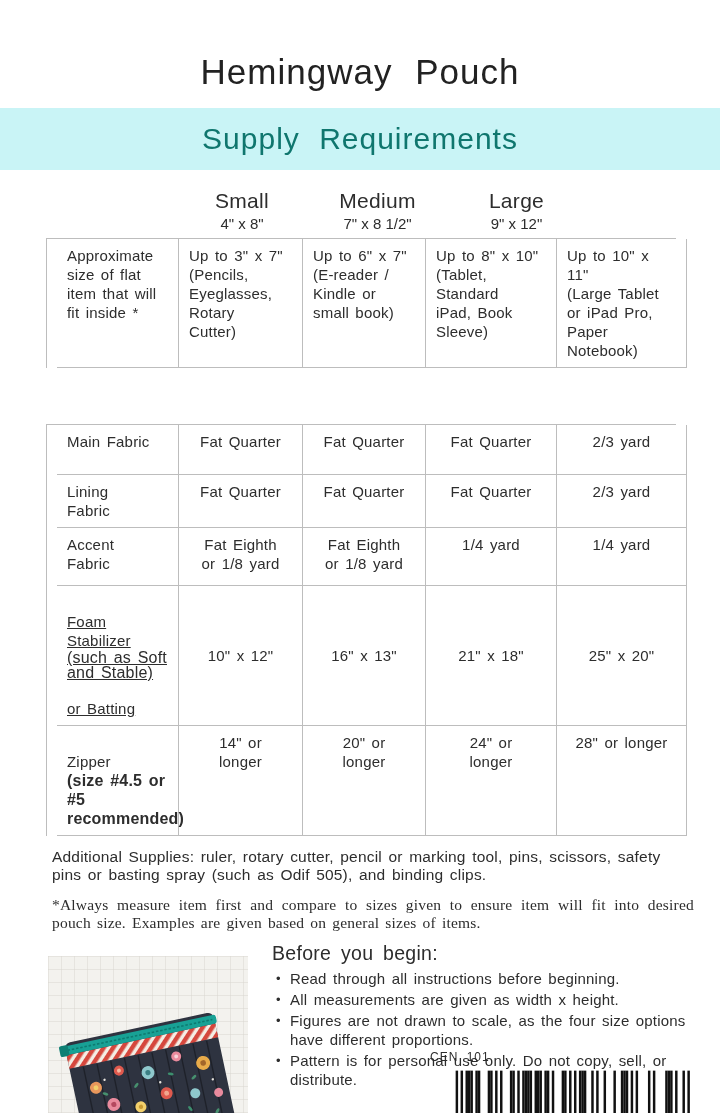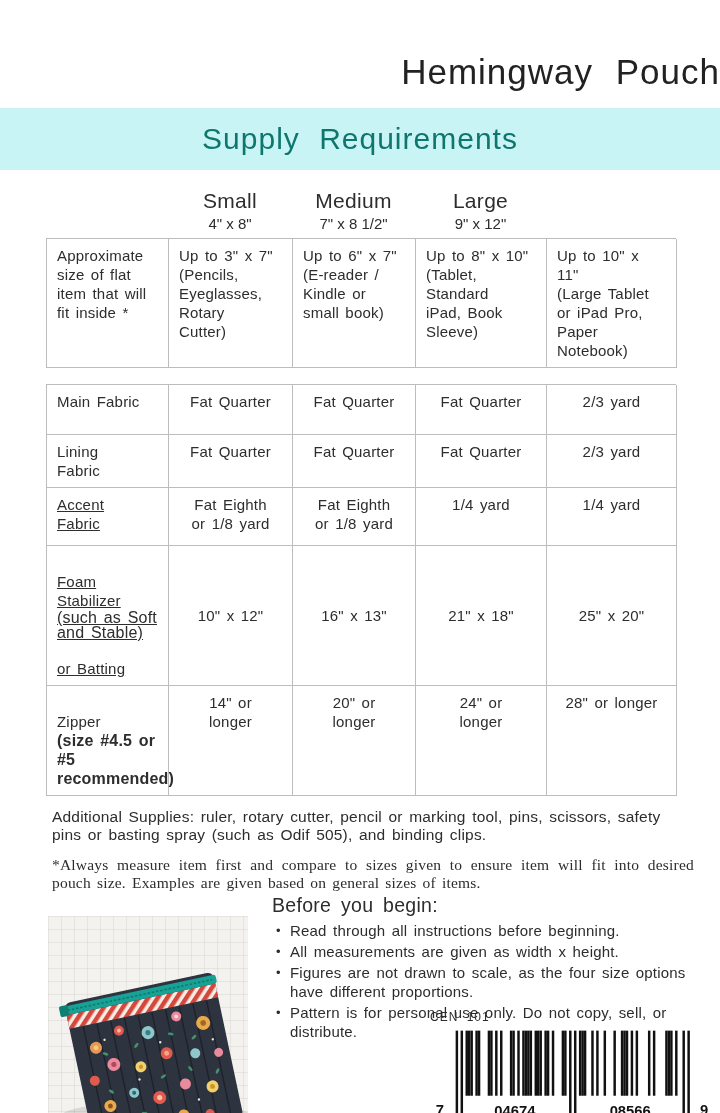--- a/index.html
+++ b/index.html
@@ -12,69 +12,69 @@
     position:relative;
     width:720px;height:1113px;
     background:#fff;
     overflow:hidden;
     font-family:"Liberation Sans",sans-serif;
     color:var(--ink);
   }
   
   .title{
     margin-top:50px;height:44px;
-    text-align:right;font-size:35px;line-height:44px;
+    text-align:center;font-size:35px;line-height:44px;
     letter-spacing:1px;word-spacing:12px;color:#222;
   }
   .banner{
     margin-top:14px;height:62px;width:100%;
     background:var(--banner-bg);
     display:flex;align-items:center;justify-content:center;
     font-size:30px;letter-spacing:1px;word-spacing:10px;color:#0f766e;
   }
   
   .grid5{
     display:grid;
     grid-template-columns:122px 124px 123px 131px 130px;
     width:630px;margin-left:46px;box-sizing:border-box;
   }
-  .size-header{margin-top:16px;}
+  .size-header{margin-top:16px;gap:12px;}
   .size-cell{text-align:center;padding-top:2px;}
   .size-name{font-size:21px;line-height:26px;letter-spacing:.3px;}
   .size-dims{font-size:15px;line-height:20px;}
-  .tbl{border-left:1px solid var(--border);border-top:1px solid var(--border);}
+  .tbl{border-left:1px solid var(--border);border-top:1px solid var(--border);padding-left:10px;}
   .tbl1{margin-top:4px;}
-  .tbl2{margin-top:16px;}
+  .tbl2{margin-top:56px;}
   .cell{
     box-sizing:border-box;
     border-right:1px solid var(--border);
     border-bottom:1px solid var(--border);
     padding:7px 10px;
     font-size:15px;line-height:19px;
     white-space:pre-line;
     letter-spacing:.2px;word-spacing:2px;
   }
   .lbl{text-align:left;}
   .val{text-align:center;}
   .mid{display:flex;align-items:center;justify-content:center;}
   .small{font-size:16px;line-height:15px;display:block;}
   .mh96{min-height:96px;}
   .mh50{min-height:50px;}
-  .mh58{min-height:58px;text-decoration:underline;}
+  .mh58{min-height:58px;}
   .mh92{min-height:92px;text-decoration:underline;}
   .mh70{min-height:70px;}
   
   .para{
     margin:12px 0 0 52px;width:642px;
     font-size:15.5px;line-height:18px;letter-spacing:.2px;word-spacing:2px;
   }
   .note{text-align:justify;font-family:Liberation Serif, serif;}
   
   .bottom{position:relative;height:248px;margin-top:0;}
-  .byb{position:absolute;left:272px;top:2px;width:424px;}
+  .byb{position:absolute;left:272px;top:10px;width:424px;}
   .byb-h{font-size:19.5px;letter-spacing:.3px;word-spacing:4px;margin-bottom:4px;}
   .byb-list{list-style:none;margin:0;padding:0;}
   .byb-item{display:flex;font-size:15px;line-height:19px;margin-bottom:2px;letter-spacing:.2px;word-spacing:2px;}
   .dot{width:14px;flex:0 0 14px;margin-left:4px;font-size:13px;}
   .byb-text{width:400px;}
   .photo{position:absolute;left:48px;top:24px;width:200px;height:218px;}
   .bc-wrap{position:absolute;left:430px;top:118px;width:286px;}
   .bc-label{text-align:left;font-size:12px;letter-spacing:1px;word-spacing:4px;margin-bottom:2px;}
   .bc-svg{display:block;}
   .bc-svg rect{fill:#111;}

